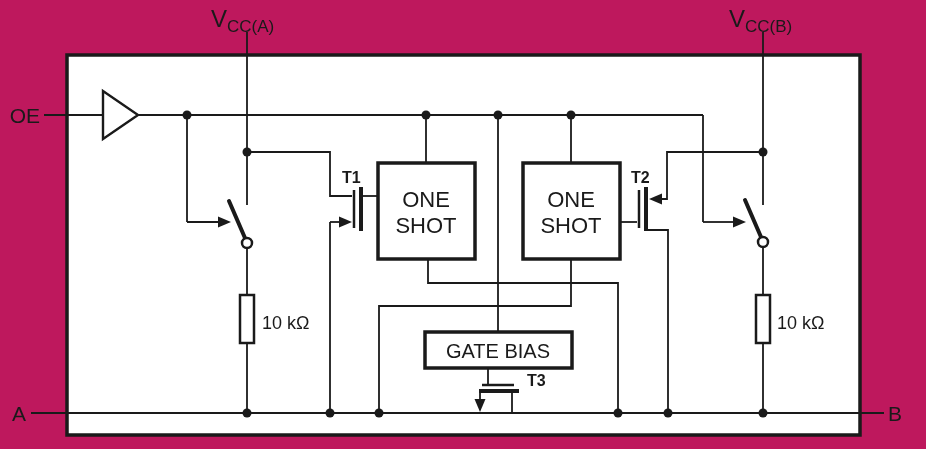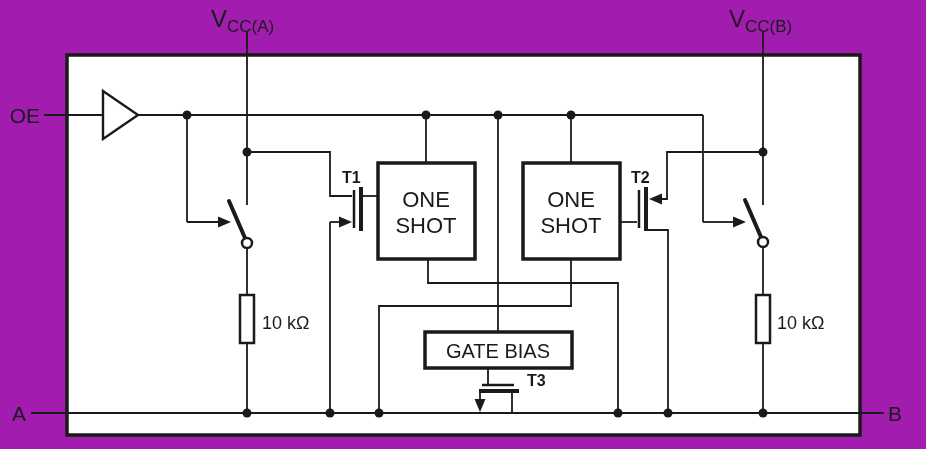--- a/index.html
+++ b/index.html
@@ -5,21 +5,21 @@
   html, body {
     margin: 0;
     padding: 0;
     background: #ffffff;
     font-family: "Liberation Sans", sans-serif;
   }
   .stage {
     position: relative;
     width: 926px;
     height: 449px;
-    background: #a21caf;
+    background: #be185d;
     overflow: hidden;
     text-align: center;
   }
   svg text {
     fill: #1a1a1a;
     font-family: "Liberation Sans", sans-serif;
   }
   .wire   { stroke: #1a1a1a; stroke-width: 1.8; fill: none; }
   .thick  { stroke: #1a1a1a; stroke-width: 3.5; fill: none; }
   .medium { stroke: #1a1a1a; stroke-width: 2.4; fill: none; }

